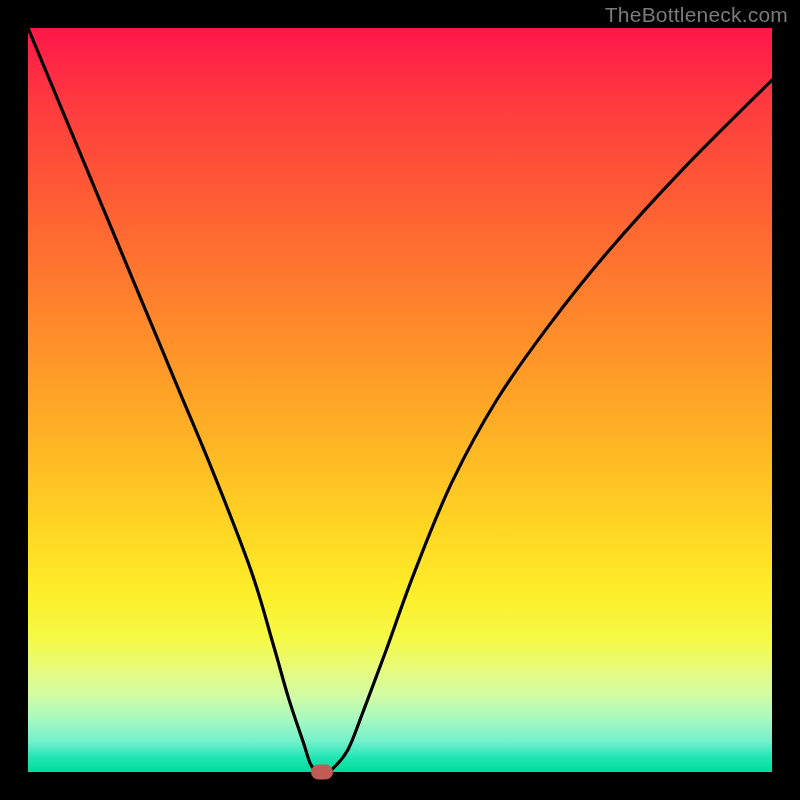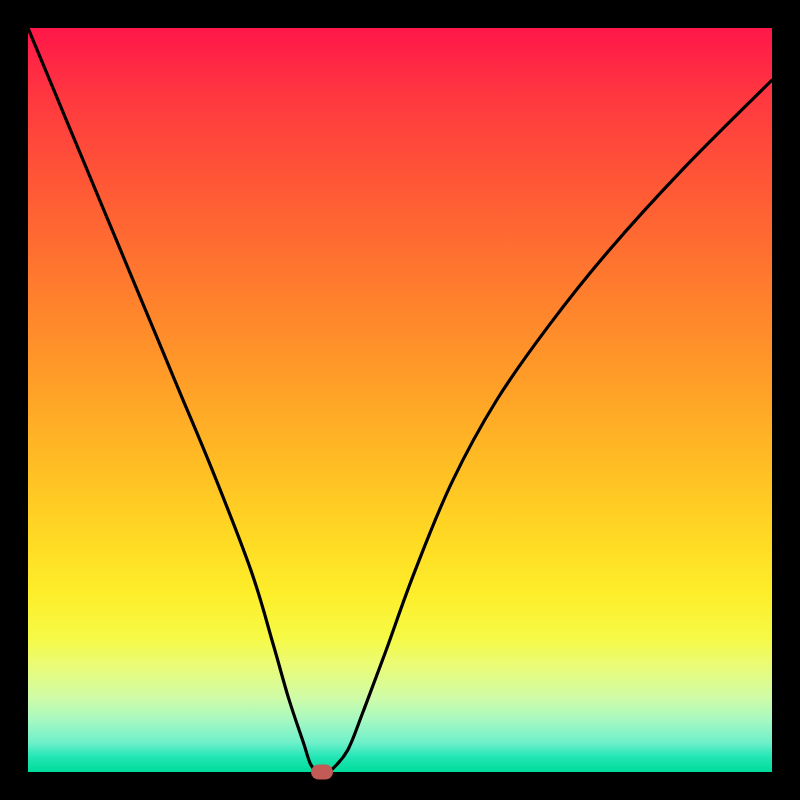--- a/index.html
+++ b/index.html
@@ -69,13 +69,14 @@
 </head>
 <body>
 
 <div class="frame">
   <div class="plot-area">
     <svg class="curve" width="744" height="744" viewBox="0 0 744 744">
       <path id="curve-path" d="M 0.00 0.00 C 6.70 16.07, 23.81 57.14, 37.20 89.28 C 50.59 121.42, 61.01 146.42, 74.40 178.56 C 87.79 210.70, 98.21 235.70, 111.60 267.84 C 124.99 299.98, 135.41 324.98, 148.80 357.12 C 162.19 389.26, 172.61 412.92, 186.00 446.40 C 199.39 479.88, 212.49 512.32, 223.20 543.12 C 233.91 573.92, 238.82 594.75, 245.52 617.52 C 252.22 640.29, 255.04 652.19, 260.40 669.60 C 265.76 687.01, 271.26 702.19, 275.28 714.24 C 279.30 726.29, 280.04 731.20, 282.72 736.56 C 285.40 741.92, 287.48 742.66, 290.16 744.00 C 292.84 745.34, 294.92 744.67, 297.60 744.00 C 300.28 743.33, 301.02 744.30, 305.04 740.28 C 309.06 736.26, 314.56 731.72, 319.92 721.68 C 325.28 711.64, 328.10 701.89, 334.80 684.48 C 341.50 667.07, 347.75 650.40, 357.12 624.96 C 366.49 599.52, 374.83 573.92, 386.88 543.12 C 398.93 512.32, 409.35 484.64, 424.08 453.84 C 438.81 423.04, 451.31 400.12, 468.72 372.00 C 486.13 343.88, 500.71 324.38, 520.80 297.60 C 540.89 270.82, 556.21 251.32, 580.32 223.20 C 604.43 195.08, 625.26 172.16, 654.72 141.36 C 684.18 110.56, 727.93 68.15, 744.00 52.08" fill="none" stroke="#000" stroke-width="3.2" stroke-linecap="round"></path>
     </svg>
     <div class="marker" id="marker" style="left: 293.88px; top: 744px;"></div>
   </div>
+  <div class="watermark">TheBottleneck.com</div>
 </div>
 
 </body></html>

